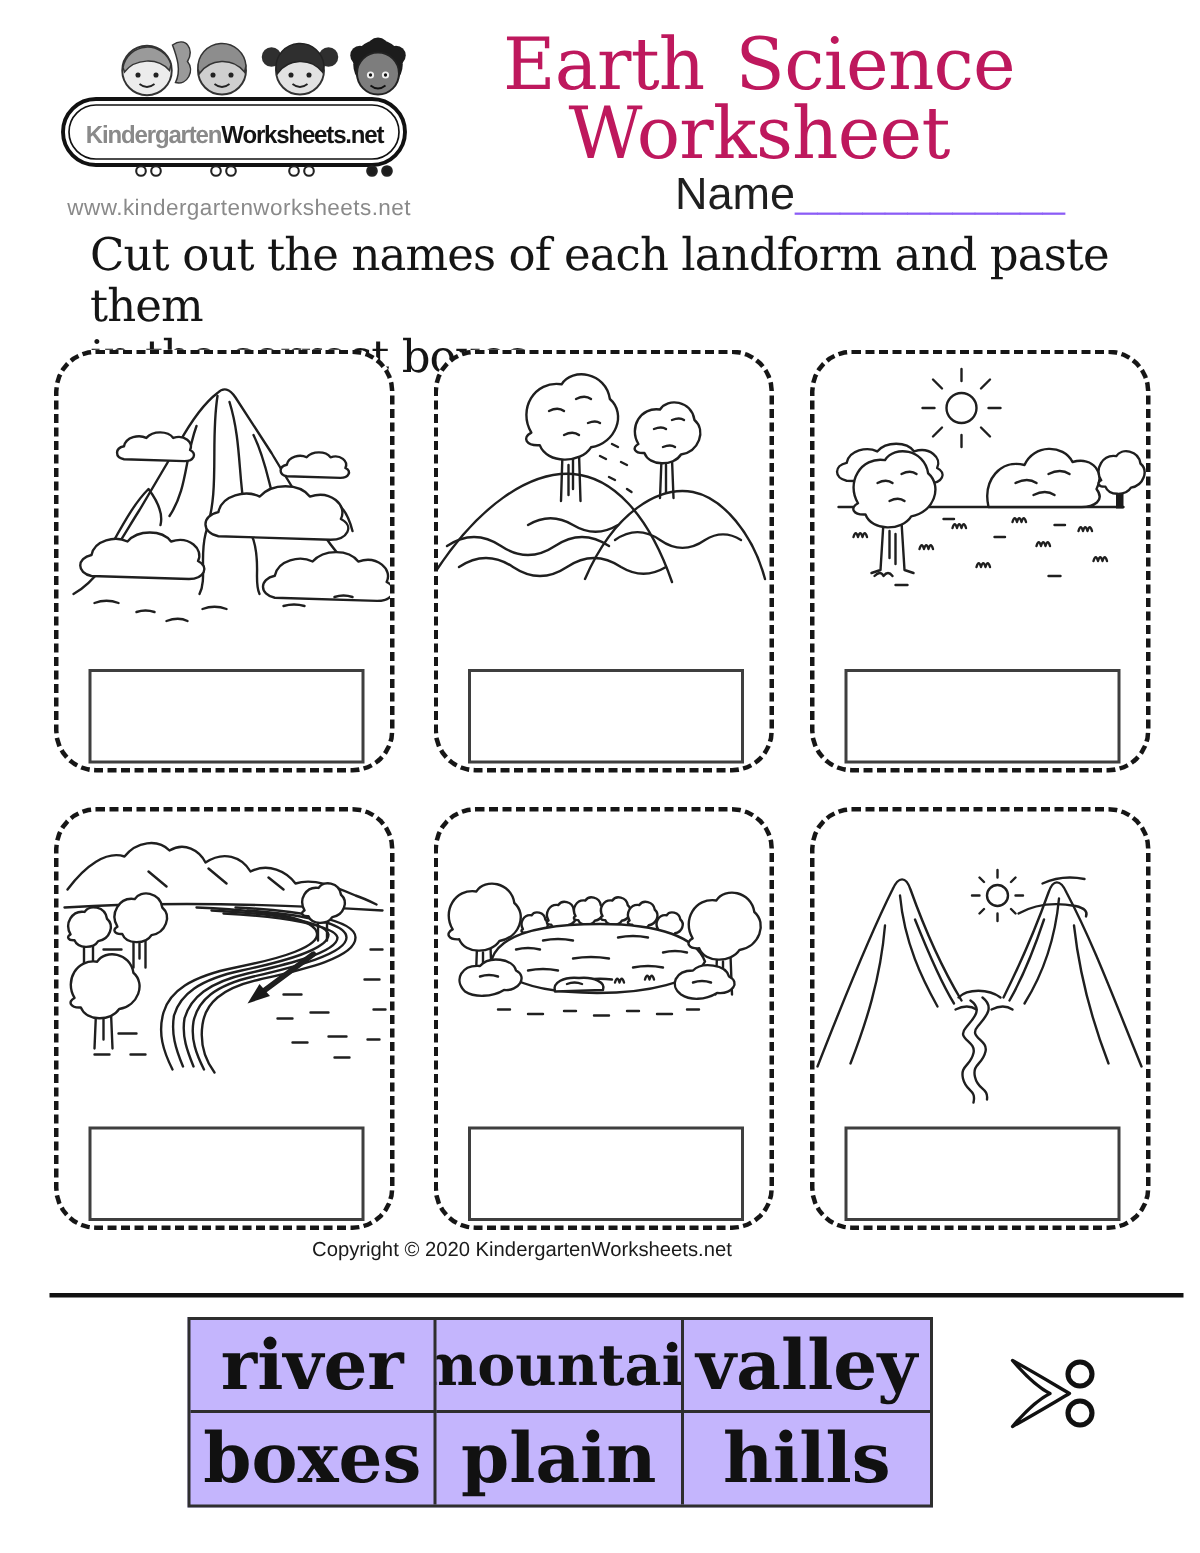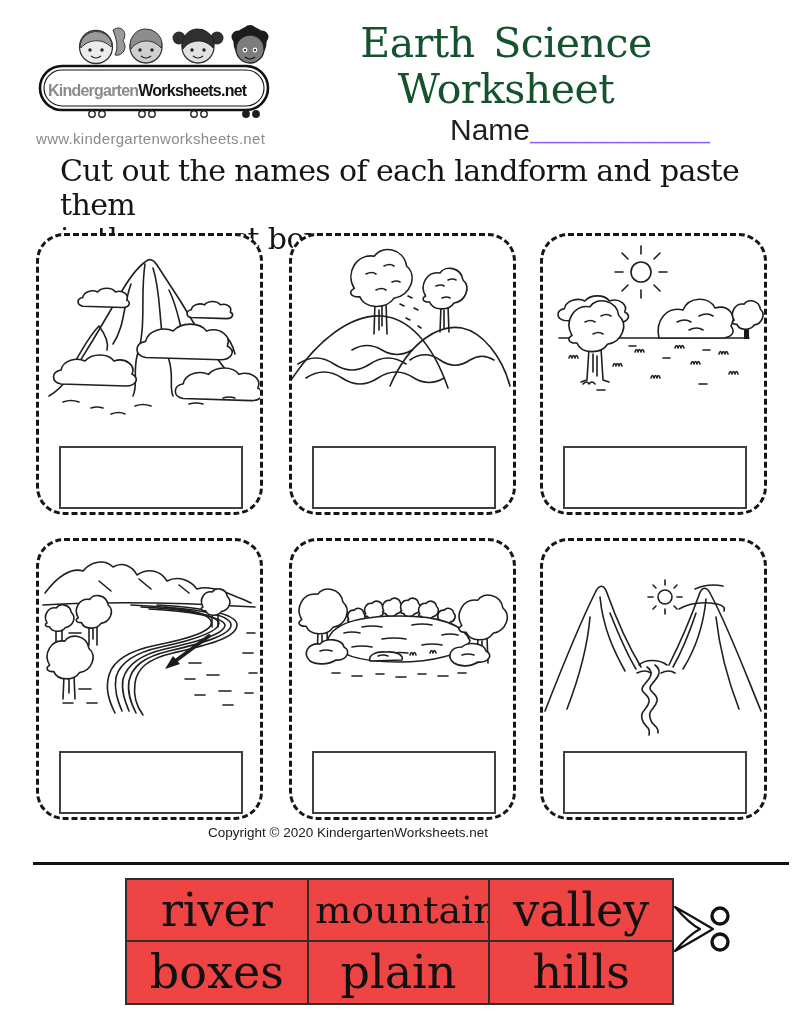--- a/index.html
+++ b/index.html
@@ -5,35 +5,35 @@
   * { margin:0; padding:0; box-sizing:border-box; }
   html,body { background:#ffffff; }
   #page {
     position:relative; width:800px; height:1035px; margin:0 auto;
     background:#ffffff; overflow:hidden;
     font-family:"Liberation Sans", sans-serif; color:#1f1f1f;
   }
   .abs { position:absolute; }
 
   
-  #logo-block { left:36px; top:14px; width:238px; height:146px; }
+  #logo-block { left:36px; top:14px; width:238px; height:146px;text-align:right; }
   #banner-text {
     left:12px; top:60px; width:214px; height:32px; line-height:32px;
     font-weight:bold; font-size:16.5px; letter-spacing:-0.8px;
     transform:scaleX(0.97); transform-origin:left center; white-space:nowrap;
   }
   #banner-text .gray { color:#8a8a8a; }
   #banner-text .black { color:#141414; }
   #site-url { left:0; top:116px; width:238px; font-size:15px; color:#8a8a8a; letter-spacing:0.3px; }
 
   
   #worksheet-title {
     left:276px; top:20px; width:460px; text-align:center;
-    font-family:"DejaVu Serif", serif; font-size:41px; line-height:46px;
-    letter-spacing:-0.5px; word-spacing:6px; color:#14532d;
+    font-family:"DejaVu Serif", serif; font-size:48px; line-height:46px;
+    letter-spacing:-0.5px; word-spacing:6px; color:#be185d;
   }
   #name-row { left:450px; top:112px; font-size:30px; line-height:36px; white-space:nowrap; }
   #name-row .uline { font-family:Liberation Serif, serif; letter-spacing:0px; color:#8b5cf6; }
 
   #instructions {
     left:60px; top:154px; width:705px;
     font-family:"DejaVu Serif", serif; font-size:30px; line-height:34px;
     letter-spacing:-0.6px; color:#151515;
   }
 
@@ -52,24 +52,25 @@
   .illus .arrow { stroke-width:3.6; }
   .answer-box {
     position:absolute; left:20px; top:210px; width:184px; height:63px;
     border:2.5px solid #3f3f3f; background:#fff;
   }
 
   
   #copyright { left:0; top:824px; width:696px; text-align:center; font-size:13.5px; line-height:17px; color:#1a1a1a; }
   #divider { left:33px; top:862px; width:756px; height:2.5px; background:#111; }
   #word-bank {
-    left:125px; top:878px; width:549px; height:127px;
+    left:125px; top:878px; width:497px; height:127px;
     border:2.5px solid #2e2e2e; display:grid;
     grid-template-columns:repeat(3,1fr); grid-template-rows:repeat(2,1fr);
-    background:#ef4444;
+    background:#c4b5fd;
+    font-weight:bold;
   }
   .word-cell {
     display:flex; align-items:center; justify-content:center;
     font-family:"DejaVu Serif", serif; font-size:46px; color:#111; overflow:hidden;
   }
   .word-cell.small { font-size:38px;padding-left:16px; }
   .word-cell.br { border-right:2.5px solid #2e2e2e; }
   .word-cell.bb { border-bottom:2.5px solid #2e2e2e; }
   #scissors { left:670px; top:900px; width:64px; height:58px; }
 </style>

